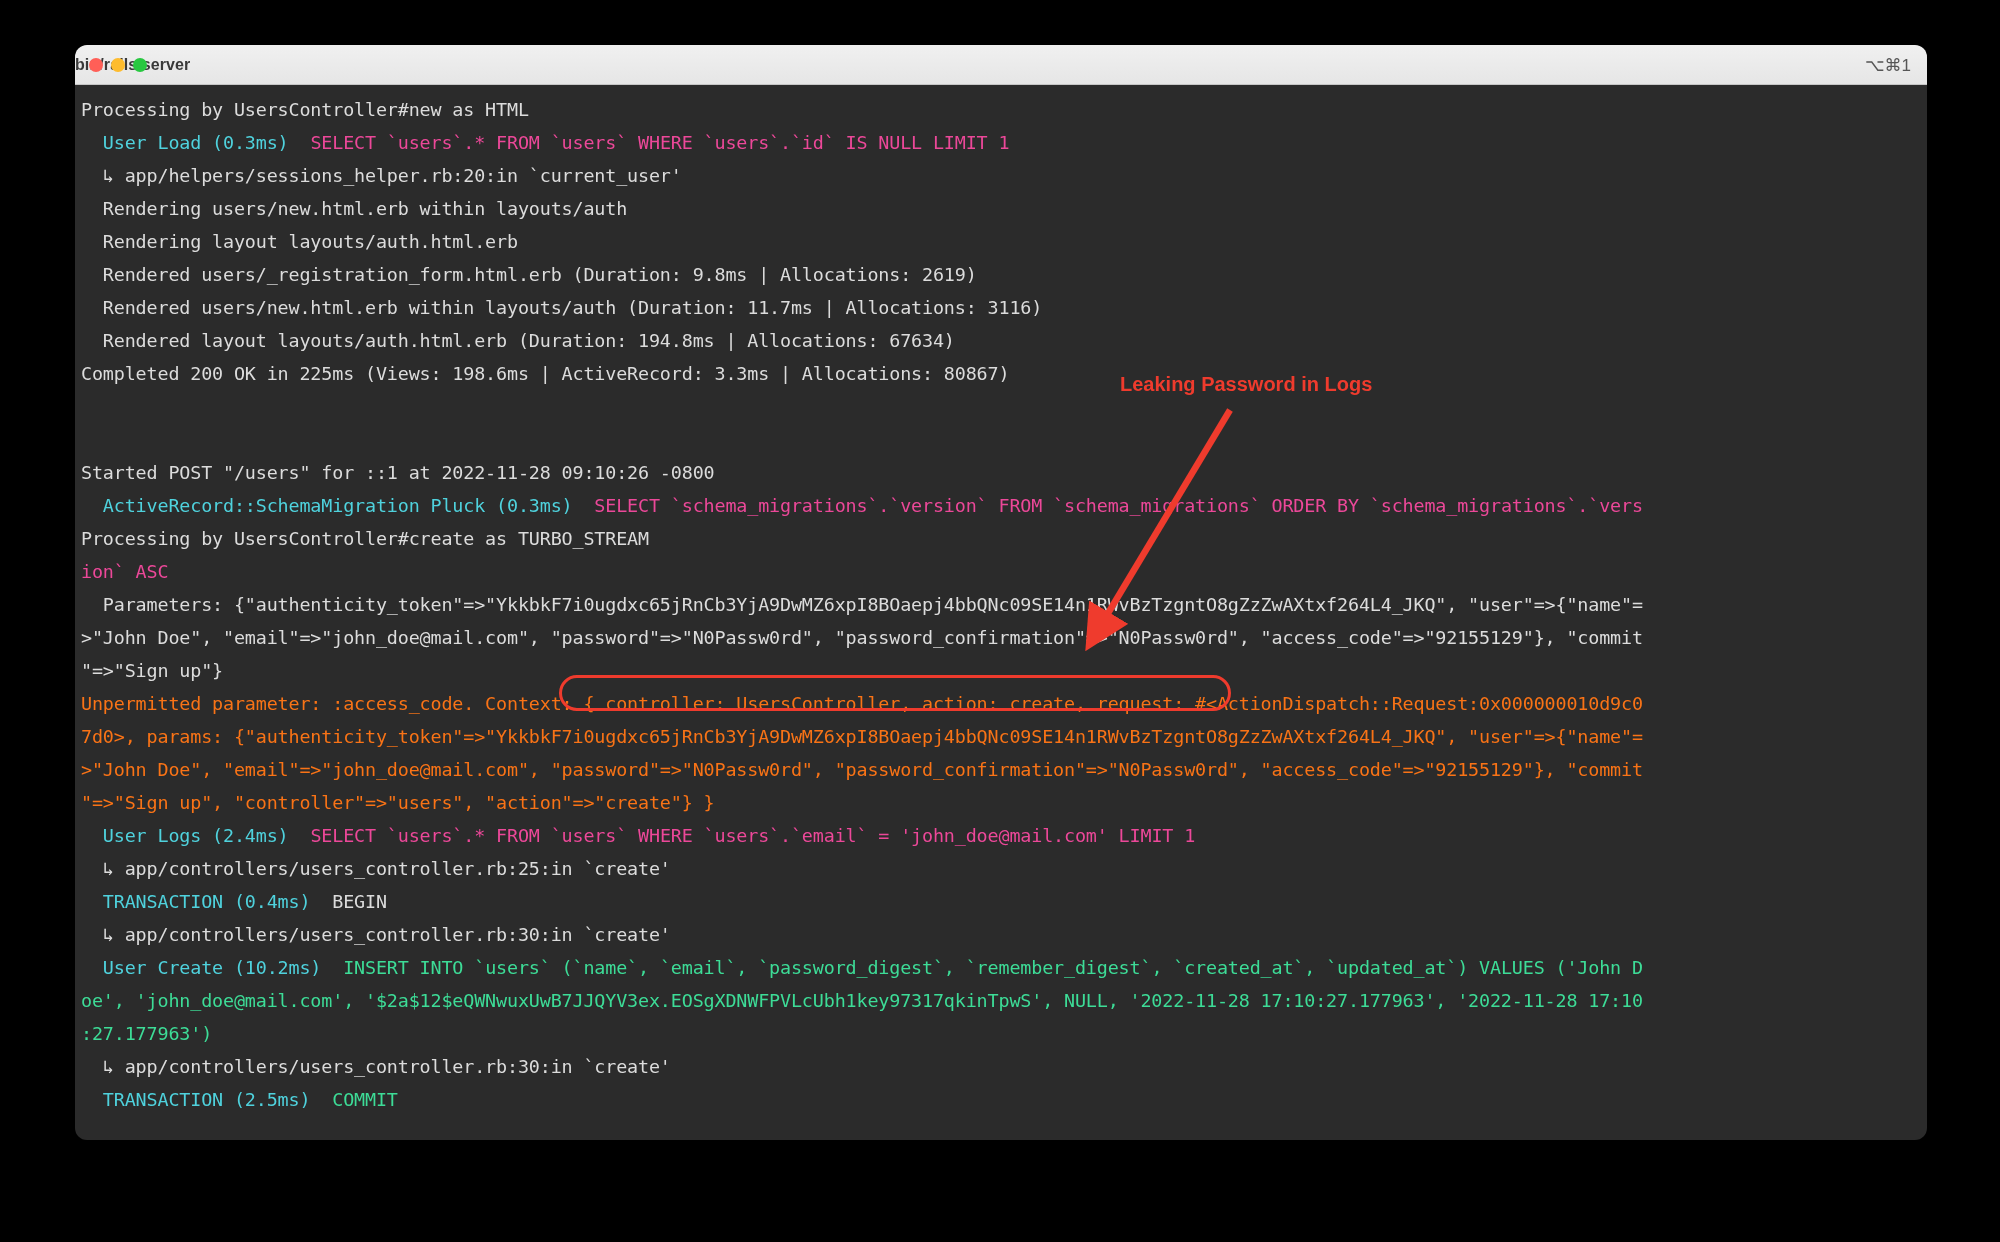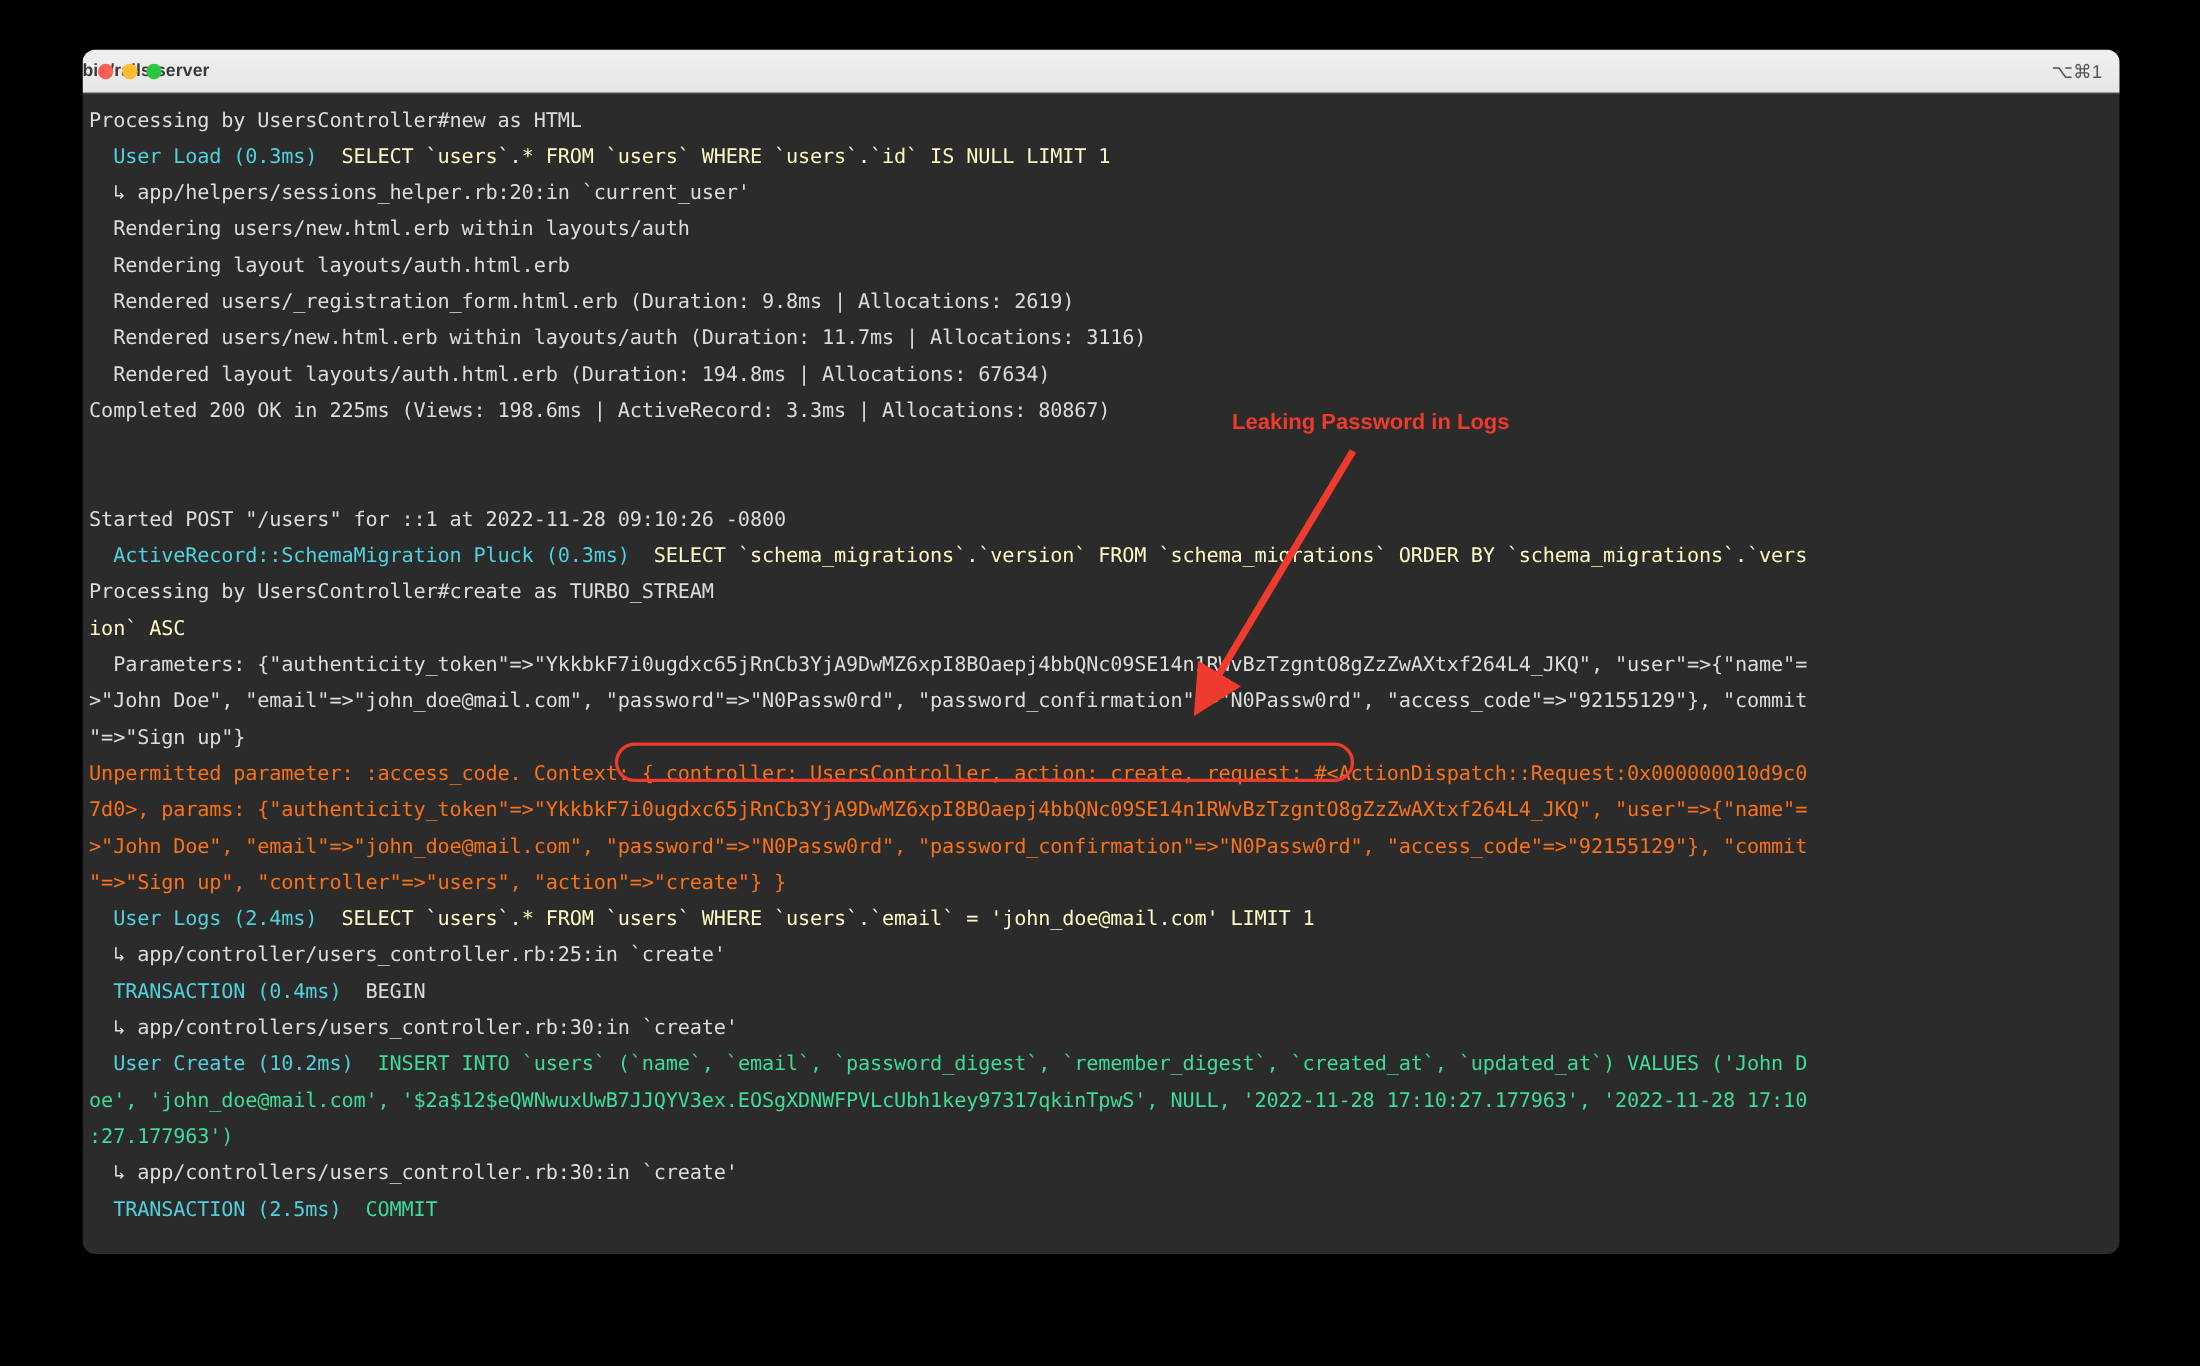--- a/index.html
+++ b/index.html
@@ -48,21 +48,21 @@
   .line {
     font-family:"DejaVu Sans Mono", monospace;
     font-size:18.4px;
     line-height:33px;
     white-space:pre;
     color:#dcdcdc;
     letter-spacing:-0.15px;
   }
   .c-plain { color:#dcdcdc; }
   .c-cyan  { color:#4fd2dd; }
-  .c-blue  { color:#fef9c3; }
+  .c-blue  { color:#ec4899; }
   .c-green { color:#3ddc97;text-align:right; }
   .c-red   { color:#f97316; }
 
   
   .anno { position:absolute; inset:0; pointer-events:none; }
   .anno-label {
     position:absolute; left:1045px; top:288px;
     font-family:"Liberation Sans", sans-serif;
     font-size:20px; font-weight:bold; color:#ef3b2d;
     white-space:nowrap;
@@ -108,21 +108,21 @@
           <div class="line"><span class="c-plain">Processing by UsersController#create as TURBO_STREAM</span></div>
           <div class="line"><span class="c-blue">ion` ASC</span></div>
           <div class="line"><span class="c-plain">  Parameters: {"authenticity_token"=&gt;"YkkbkF7i0ugdxc65jRnCb3YjA9DwMZ6xpI8BOaepj4bbQNc09SE14n1RWvBzTzgntO8gZzZwAXtxf264L4_JKQ", "user"=&gt;{"name"=</span></div>
           <div class="line"><span class="c-plain">&gt;"John Doe", "email"=&gt;"john_doe@mail.com", "password"=&gt;"N0Passw0rd", "password_confirmation"=&gt;"N0Passw0rd", "access_code"=&gt;"92155129"}, "commit</span></div>
           <div class="line"><span class="c-plain">"=&gt;"Sign up"}</span></div>
           <div class="line"><span class="c-red">Unpermitted parameter: :access_code. Context: { controller: UsersController, action: create, request: #&lt;ActionDispatch::Request:0x000000010d9c0</span></div>
           <div class="line"><span class="c-red">7d0&gt;, params: {"authenticity_token"=&gt;"YkkbkF7i0ugdxc65jRnCb3YjA9DwMZ6xpI8BOaepj4bbQNc09SE14n1RWvBzTzgntO8gZzZwAXtxf264L4_JKQ", "user"=&gt;{"name"=</span></div>
           <div class="line"><span class="c-red">&gt;"John Doe", "email"=&gt;"john_doe@mail.com", "password"=&gt;"N0Passw0rd", "password_confirmation"=&gt;"N0Passw0rd", "access_code"=&gt;"92155129"}, "commit</span></div>
           <div class="line"><span class="c-red">"=&gt;"Sign up", "controller"=&gt;"users", "action"=&gt;"create"} }</span></div>
           <div class="line"><span class="c-cyan">  User Logs (2.4ms)</span><span class="c-blue">  SELECT `users`.* FROM `users` WHERE `users`.`email` = 'john_doe@mail.com' LIMIT 1</span></div>
-          <div class="line"><span class="c-plain">  ↳ app/controller/users_controller.rb:25:in `create'</span></div>
+          <div class="line"><span class="c-plain">  ↳ app/controllers/users_controller.rb:25:in `create'</span></div>
           <div class="line"><span class="c-cyan">  TRANSACTION (0.4ms)</span><span class="c-magenta">  BEGIN</span></div>
           <div class="line"><span class="c-plain">  ↳ app/controllers/users_controller.rb:30:in `create'</span></div>
           <div class="line"><span class="c-cyan">  User Create (10.2ms)</span><span class="c-green">  INSERT INTO `users` (`name`, `email`, `password_digest`, `remember_digest`, `created_at`, `updated_at`) VALUES ('John D</span></div>
           <div class="line"><span class="c-green">oe', 'john_doe@mail.com', '$2a$12$eQWNwuxUwB7JJQYV3ex.EOSgXDNWFPVLcUbh1key97317qkinTpwS', NULL, '2022-11-28 17:10:27.177963', '2022-11-28 17:10</span></div>
           <div class="line"><span class="c-green">:27.177963')</span></div>
           <div class="line"><span class="c-plain">  ↳ app/controllers/users_controller.rb:30:in `create'</span></div>
           <div class="line"><span class="c-cyan">  TRANSACTION (2.5ms)</span><span class="c-green">  COMMIT</span></div>
         </div>
 
       <div class="anno">

